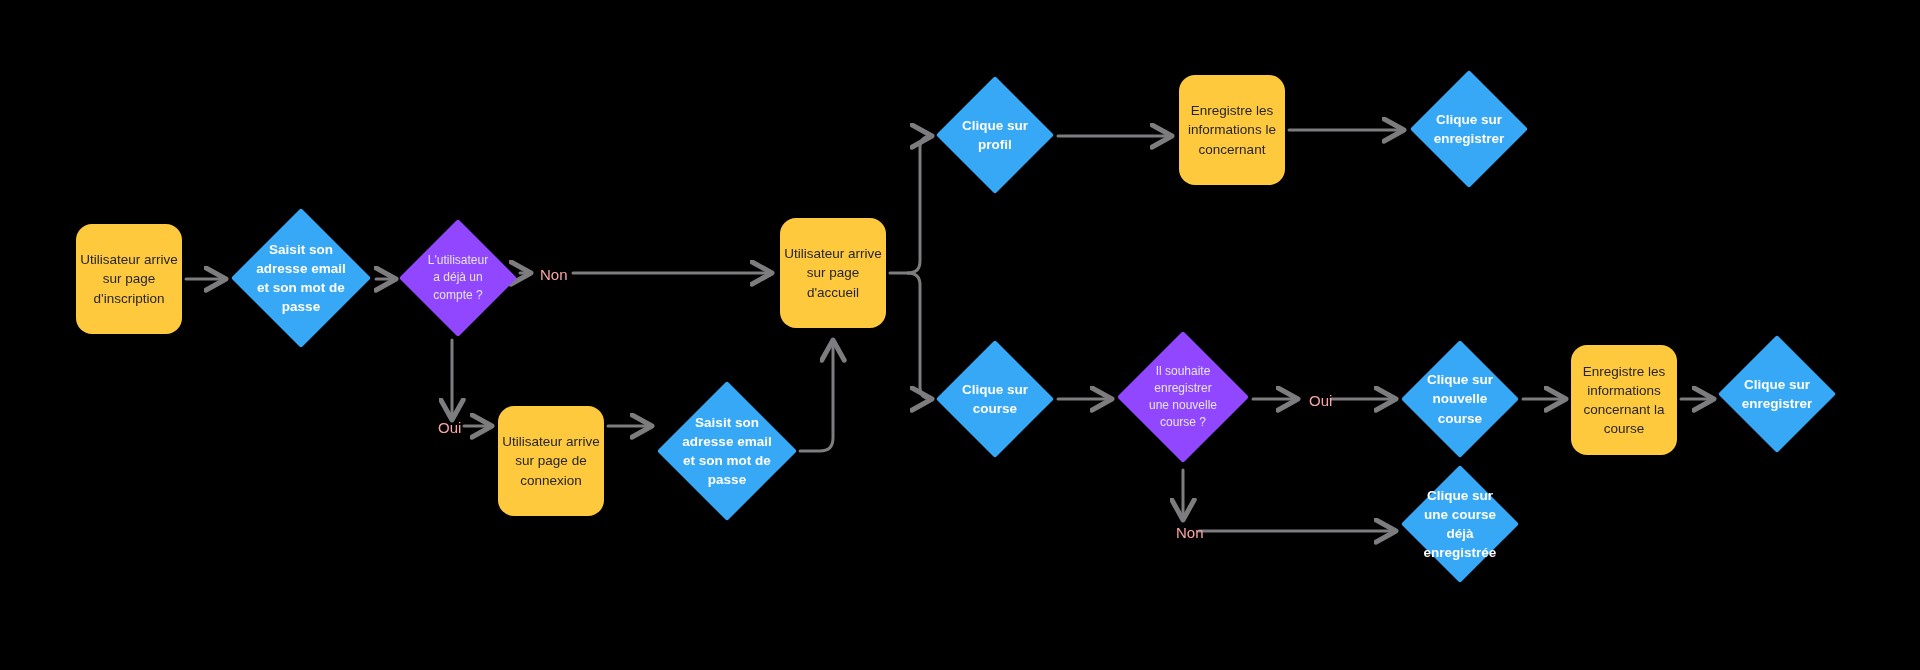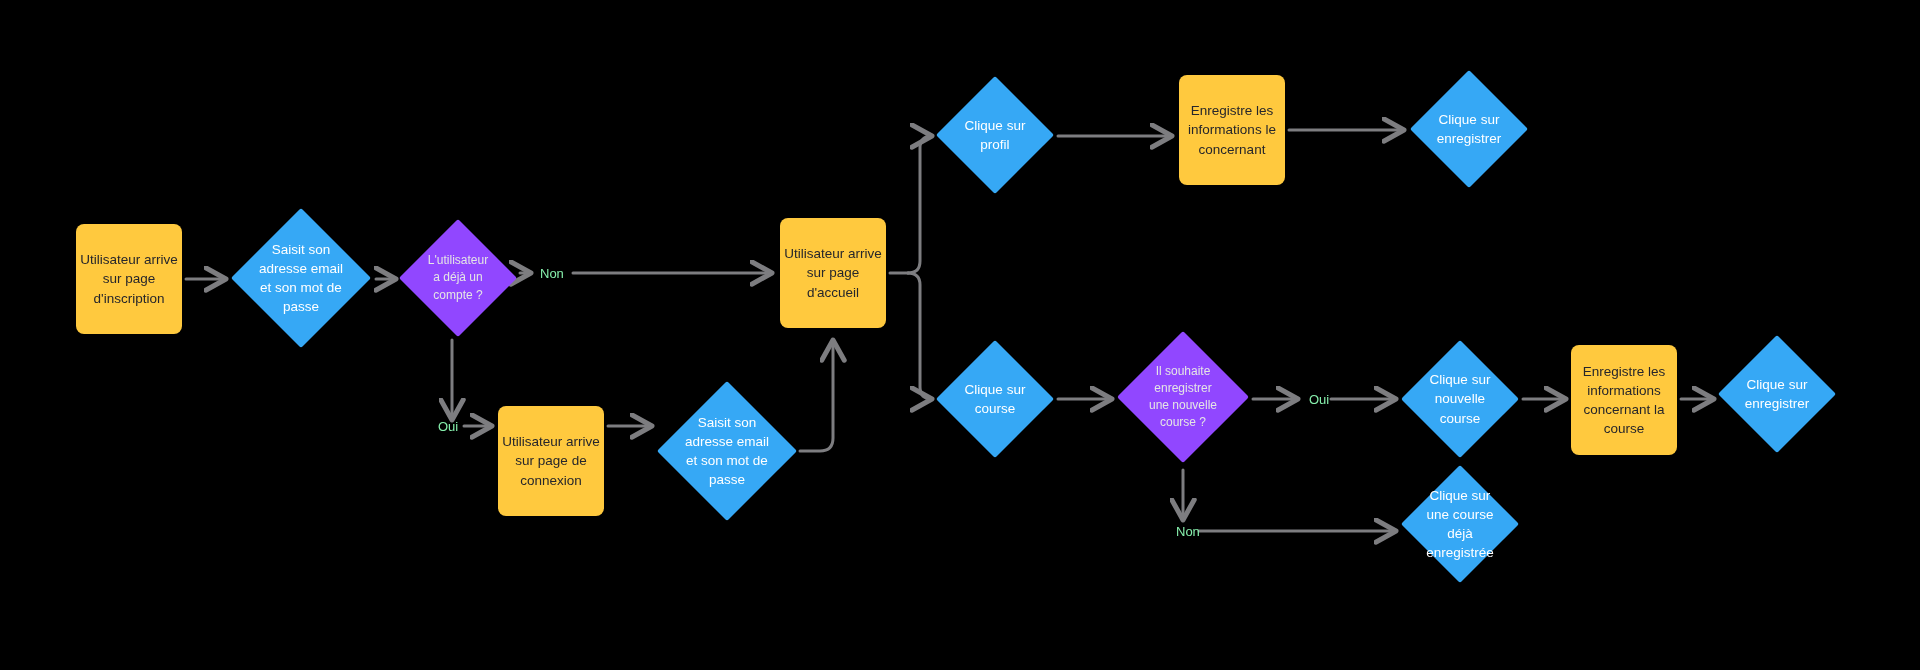--- a/index.html
+++ b/index.html
@@ -36,56 +36,57 @@
   .node .label {
     position: relative;
     z-index: 2;
     line-height: 1.42;
     white-space: pre-line;
     pointer-events: none;
   }
   
   .rect {
     background: #FFC93E;
-    border-radius: 8px;
+    border-radius: 16px;
     color: #26262b;
     font-size: 13.5px;
   }
   
   .diamond .shape,
   .decision .shape {
     position: absolute;
     left: 0; top: 0;
     width: 100%; height: 100%;
     z-index: 1;
   }
   .diamond {
     color: #ffffff;
     font-size: 13.5px;
+    font-weight: bold;
   }
   .diamond .shape {
     background: #36A8F5;
     transform: rotate(45deg) scale(0.7072);
     border-radius: 3px;
   }
   
   .decision {
     color: #e5e5e5;
     font-size: 12px;
     text-align: center;
   }
   .decision .shape {
     background: #9147FF;
     transform: rotate(45deg) scale(0.7072);
     border-radius: 3px;
   }
   .edge-label {
     position: absolute;
-    color: #86efac;
-    font-size: 13px;
+    color: #fca5a5;
+    font-size: 15px;
     line-height: 1;
     white-space: nowrap;
     z-index: 3;
   }
 </style>
 </head>
 <body>
 
 <div id="canvas">
 

